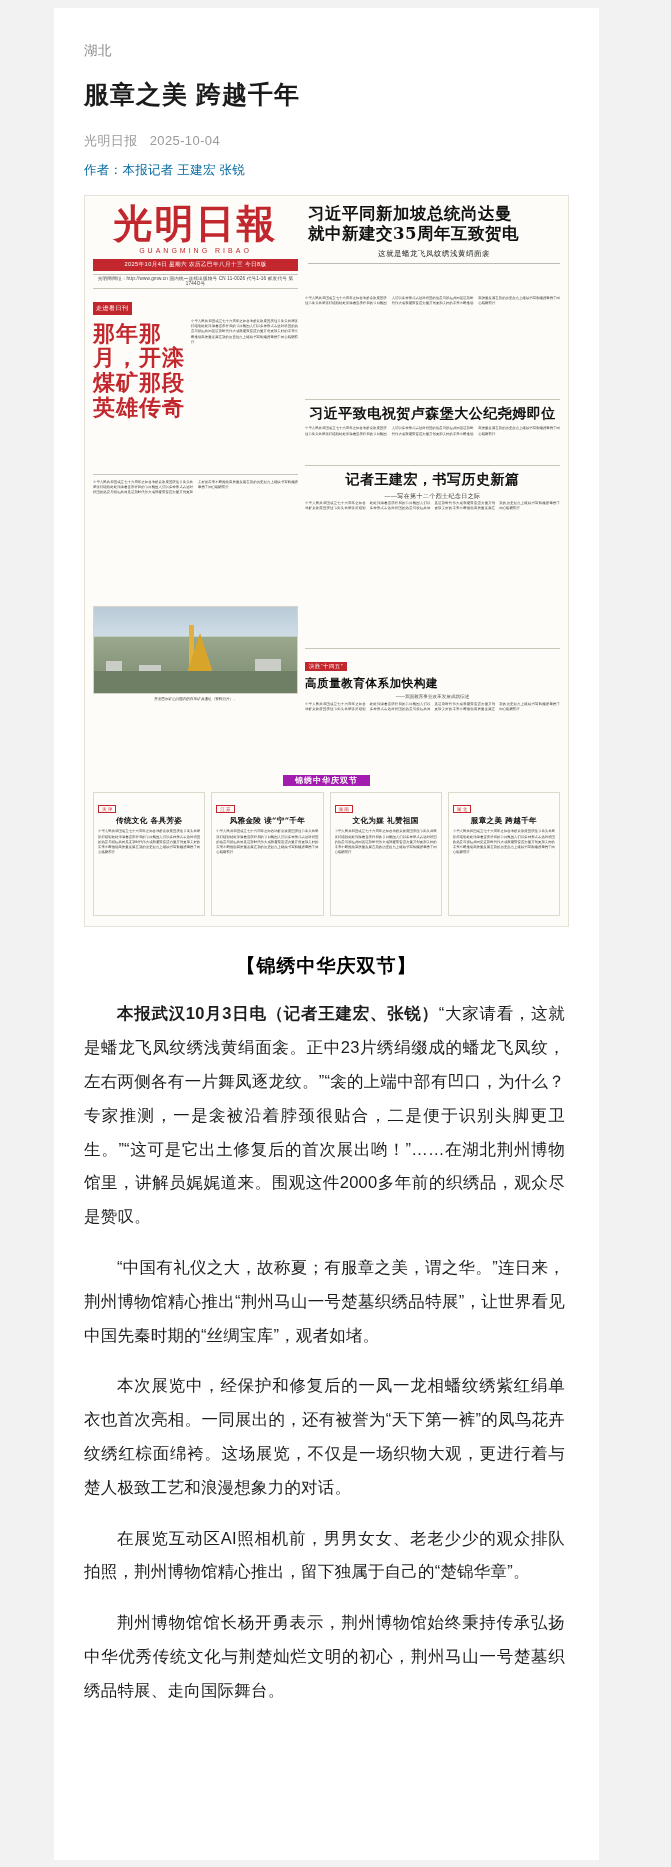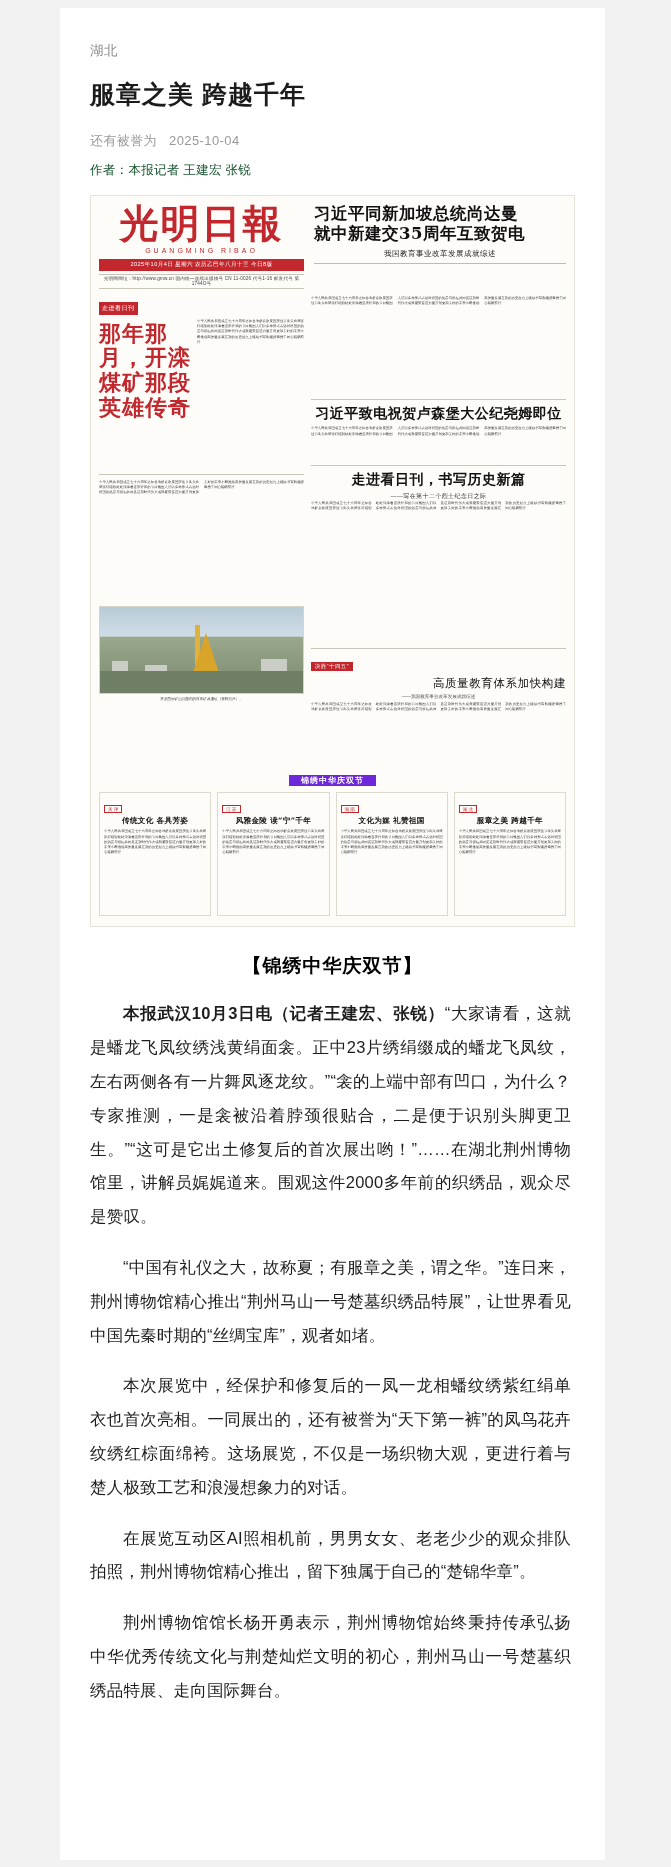--- a/index.html
+++ b/index.html
@@ -14,21 +14,21 @@
   .page {
     width: 671px;
     min-height: 1867px;
     background: #f2f2f2;
     box-sizing: border-box;
     padding: 0 0 0 0;
     position: relative;
   }
   .sheet {
     position: absolute;
-    left: 60px;
+    left: 54px;
     top: 8px;
     width: 545px;
     min-height: 1852px;
     background: #ffffff;
     box-sizing: border-box;
     padding: 34px 30px 40px 30px;
   }
   .kicker {
     font-size: 13.5px;
     color: #8a8a8a;
@@ -45,21 +45,21 @@
   }
   .byline-row {
     font-size: 13px;
     color: #9a9a9a;
     margin: 0 0 12px 0;
     letter-spacing: 0.4px;
   }
   .byline-row .src { margin-right: 8px; }
   .author {
     font-size: 12.5px;
-    color: #14532d;
+    color: #0369a1;
     margin: 0 0 16px 0;
     letter-spacing: 0.3px;
   }
 
   
   .np {
     width: 485px;
     background: #fdfcf8;
     border: 1px solid #e6e2d8;
     box-sizing: border-box;
@@ -235,21 +235,21 @@
     color: #333;
     text-align: center;
     margin-top: 3px;
   }
   .np-section-banner {
     margin: 7px 0 5px 0;
     text-align: center;
   }
   .np-section-banner span {
     display: inline-block;
-    background: #6d28d9;
+    background: #a21caf;
     color: #fff;
     font-size: 8px;
     padding: 0 12px;
     letter-spacing: 1px;
     font-weight: 700;
   }
   .np-bottom {
     display: flex;
     gap: 6px;
   }
@@ -273,22 +273,22 @@
     font-size: 7.6px;
     font-weight: 700;
     color: #111;
     text-align: center;
     margin-bottom: 3px;
     letter-spacing: 0.3px;
   }
   .np-subhead {
     font-family: "DejaVu Serif", "Liberation Serif", serif;
     font-size: 11.5px;
-    font-weight: 400;
-    text-align: right;
+    font-weight: 700;
+    text-align: left;
     color: #111;
     letter-spacing: 0.6px;
     margin: 4px 0 3px 0;
   }
   .np-subhead-sm {
     font-size: 4.6px;
     text-align: center;
     color: #555;
     margin-bottom: 3px;
   }
@@ -325,39 +325,39 @@
 <body>
 
 <div class="page">
   <div class="sheet">
 
     <div class="kicker">湖北</div>
 
     <h1 class="headline">服章之美 跨越千年</h1>
 
     <div class="byline-row">
-      <span class="src">还有被誉为</span>
+      <span class="src">光明日报</span>
       <span>2025-10-04</span>
     </div>
 
     <div class="author">作者：本报记者 王建宏 张锐</div>
 
     <div class="np">
 
       <div class="np-masthead">
         <div class="np-logo">
           <div class="np-logo-title">光明日報</div>
           <div class="np-logo-sub">GUANGMING RIBAO</div>
           <div class="np-logo-bar">2025年10月4日 星期六 农历乙巳年八月十三 今日8版</div>
           <div class="np-logo-line">光明网网址：http://www.gmw.cn 国内统一连续出版物号 CN 11-0026 代号1-16 邮发代号 第1744O号</div>
         </div>
         <div class="np-lead">
           <div class="np-lead-h1" style="white-space: pre-line;">习近平同新加坡总统尚达曼
 就中新建交35周年互致贺电</div>
-          <div class="np-lead-h2">我国教育事业改革发展成就综述</div>
+          <div class="np-lead-h2">这就是蟠龙飞凤纹绣浅黄绢面衾</div>
         </div>
       </div>
 
       <div class="np-body">
 
         <div class="np-col-left">
           <div class="np-redbox">走进看日刊</div>
           <div>
             <div class="np-feature-title">那年那月，开滦煤矿那段英雄传奇</div>
             <div class="tinytext" style="height:150px;">中华人民共和国成立七十六周年之际各地群众欢度国庆佳节街头巷尾张灯结彩处处洋溢着喜庆祥和的节日氛围人们以多种形式表达对祖国的热爱与祝福共同见证新时代伟大成就凝聚奋进力量开创更加美好的未来不断推动高质量发展在新的历史起点上继续书写辉煌篇章携手同心砥砺前行</div>
@@ -374,21 +374,21 @@
           </div>
           <div class="np-caption">开滦国家矿山公园内的百年矿井遗址（资料照片）。</div>
         </div>
 
         <div class="np-col-right">
           <div class="tinytext c3" style="height:98px;">中华人民共和国成立七十六周年之际各地群众欢度国庆佳节街头巷尾张灯结彩处处洋溢着喜庆祥和的节日氛围人们以多种形式表达对祖国的热爱与祝福共同见证新时代伟大成就凝聚奋进力量开创更加美好的未来不断推动高质量发展在新的历史起点上继续书写辉煌篇章携手同心砥砺前行</div>
           <div class="np-rule"></div>
           <div class="np-head-red">习近平致电祝贺卢森堡大公纪尧姆即位</div>
           <div class="tinytext c3" style="height:34px;margin-top:4px;">中华人民共和国成立七十六周年之际各地群众欢度国庆佳节街头巷尾张灯结彩处处洋溢着喜庆祥和的节日氛围人们以多种形式表达对祖国的热爱与祝福共同见证新时代伟大成就凝聚奋进力量开创更加美好的未来不断推动高质量发展在新的历史起点上继续书写辉煌篇章携手同心砥砺前行</div>
           <div class="np-rule"></div>
-          <div class="np-head-red">走进看日刊，书写历史新篇</div>
+          <div class="np-head-red">记者王建宏，书写历史新篇</div>
           <div class="np-head-sub">——写在第十二个烈士纪念日之际</div>
           <div class="tinytext c4" style="height:142px;">中华人民共和国成立七十六周年之际各地群众欢度国庆佳节街头巷尾张灯结彩处处洋溢着喜庆祥和的节日氛围人们以多种形式表达对祖国的热爱与祝福共同见证新时代伟大成就凝聚奋进力量开创更加美好的未来不断推动高质量发展在新的历史起点上继续书写辉煌篇章携手同心砥砺前行</div>
           <div class="np-rule"></div>
           <div style="text-align:left;">
             <span class="np-redtag-inline">决胜“十四五”</span>
           </div>
           <div class="np-subhead">高质量教育体系加快构建</div>
           <div class="np-subhead-sm">——我国教育事业改革发展成就综述</div>
           <div class="tinytext c4" style="height:60px;">中华人民共和国成立七十六周年之际各地群众欢度国庆佳节街头巷尾张灯结彩处处洋溢着喜庆祥和的节日氛围人们以多种形式表达对祖国的热爱与祝福共同见证新时代伟大成就凝聚奋进力量开创更加美好的未来不断推动高质量发展在新的历史起点上继续书写辉煌篇章携手同心砥砺前行</div>
         </div>

